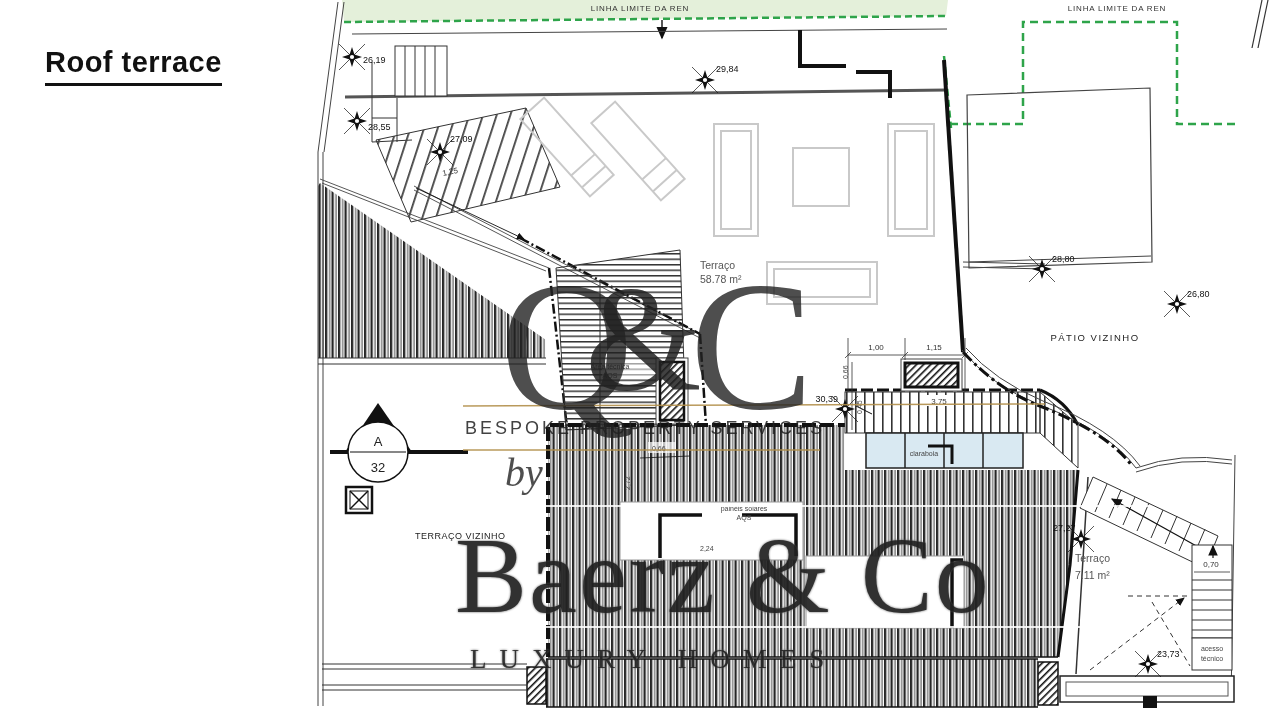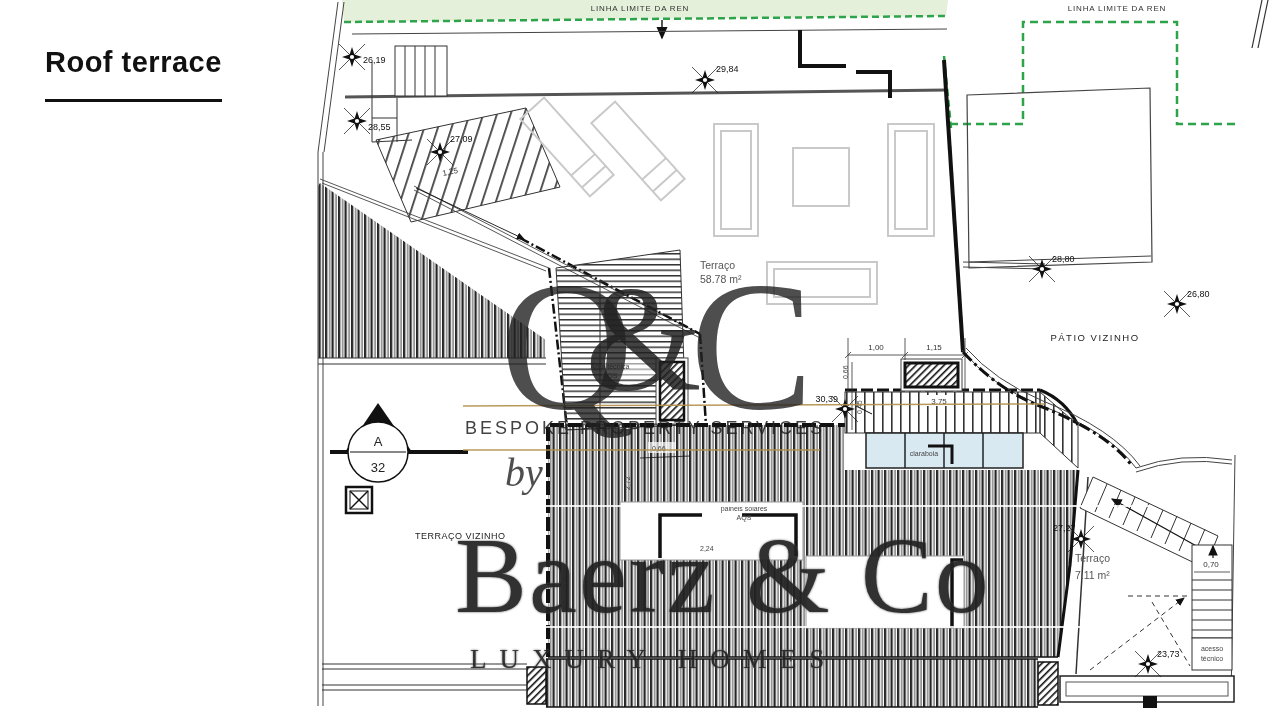--- a/index.html
+++ b/index.html
@@ -1,19 +1,19 @@
 <!DOCTYPE html>
 <html><head>
 <meta charset="utf-8">
 <style>
   html,body{margin:0;padding:0;background:#fff;}
   #stage{position:relative;width:1280px;height:720px;background:#fff;overflow:hidden;
          font-family:"Liberation Sans",sans-serif;}
   .page-title{position:absolute;left:45px;top:46px;font-size:29px;font-weight:bold;color:#111;
-              border-bottom:3px solid #111;padding-bottom:20px;letter-spacing:.5px;}
+              border-bottom:3px solid #111;padding-bottom:4px;letter-spacing:.5px;}
   svg{position:absolute;left:0;top:0;}
   text{font-family:"Liberation Sans",sans-serif;fill:#222;}
   .dim{font-size:8px;fill:#333;}
   .elev{font-size:9px;fill:#111;}
   .tiny{font-size:7px;fill:#444;}
   .arealbl{font-size:10.5px;fill:#555;}
   .wm-serif{font-family:"Liberation Serif",serif;}
 </style>
 </head>
 <body>

